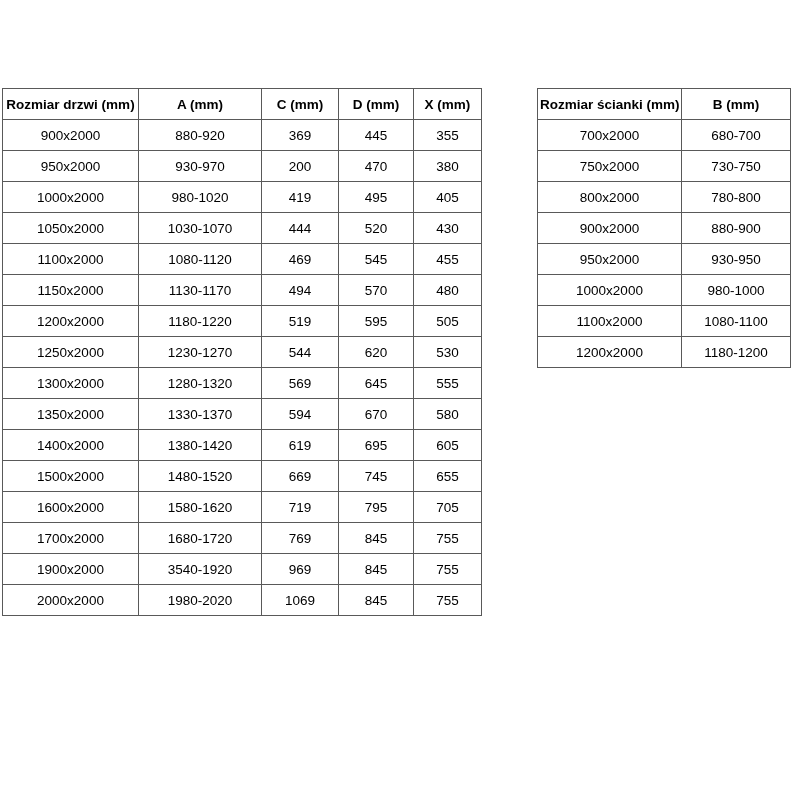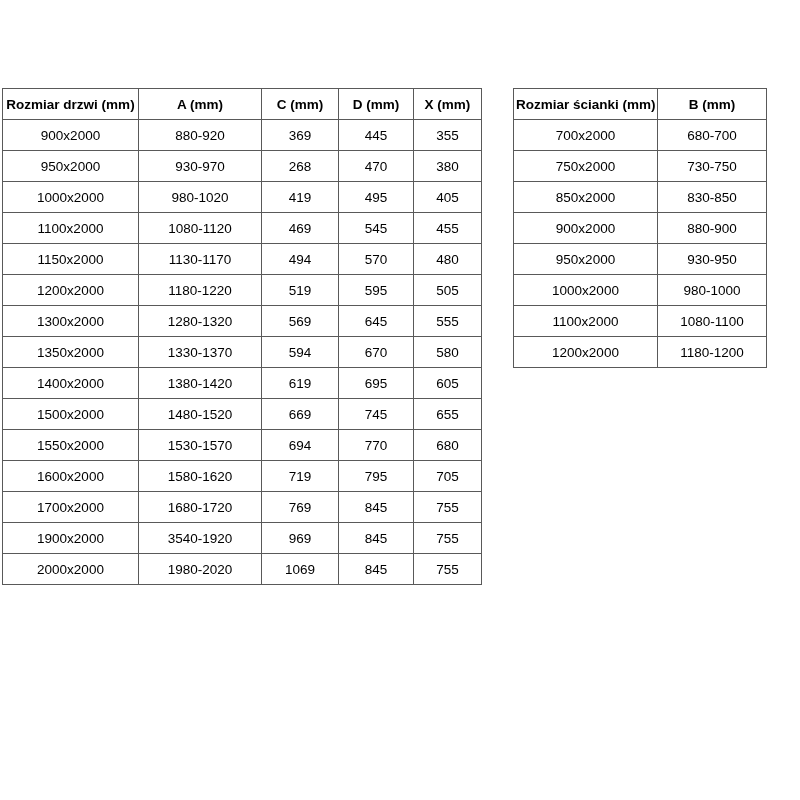--- a/index.html
+++ b/index.html
@@ -21,21 +21,21 @@
     border-collapse: collapse;
     table-layout: fixed;
     position: absolute;
   }
   .door-table {
     left: 2px;
     top: 88px;
     width: 479px;
   }
   .wall-table {
-    left: 513px;
+    left: 537px;
     top: 88px;
     width: 253px;
   }
   th, td {
     border: 1px solid var(--border-color, #595959);
     height: 30px;
     padding: 0 2px;
     text-align: center;
     vertical-align: middle;
     font-size: 13.5px;
@@ -73,32 +73,39 @@
         <tr>
           <td>900x2000</td>
           <td>880-920</td>
           <td>369</td>
           <td>445</td>
           <td>355</td>
         </tr>
         <tr>
           <td>950x2000</td>
           <td>930-970</td>
-          <td>268</td>
+          <td>200</td>
           <td>470</td>
           <td>380</td>
         </tr>
         <tr>
           <td>1000x2000</td>
           <td>980-1020</td>
           <td>419</td>
           <td>495</td>
           <td>405</td>
         </tr>
         <tr>
+          <td>1050x2000</td>
+          <td>1030-1070</td>
+          <td>444</td>
+          <td>520</td>
+          <td>430</td>
+        </tr>
+        <tr>
           <td>1100x2000</td>
           <td>1080-1120</td>
           <td>469</td>
           <td>545</td>
           <td>455</td>
         </tr>
         <tr>
           <td>1150x2000</td>
           <td>1130-1170</td>
           <td>494</td>
@@ -106,20 +113,27 @@
           <td>480</td>
         </tr>
         <tr>
           <td>1200x2000</td>
           <td>1180-1220</td>
           <td>519</td>
           <td>595</td>
           <td>505</td>
         </tr>
         <tr>
+          <td>1250x2000</td>
+          <td>1230-1270</td>
+          <td>544</td>
+          <td>620</td>
+          <td>530</td>
+        </tr>
+        <tr>
           <td>1300x2000</td>
           <td>1280-1320</td>
           <td>569</td>
           <td>645</td>
           <td>555</td>
         </tr>
         <tr>
           <td>1350x2000</td>
           <td>1330-1370</td>
           <td>594</td>
@@ -132,27 +146,20 @@
           <td>619</td>
           <td>695</td>
           <td>605</td>
         </tr>
         <tr>
           <td>1500x2000</td>
           <td>1480-1520</td>
           <td>669</td>
           <td>745</td>
           <td>655</td>
-        </tr>
-        <tr>
-          <td>1550x2000</td>
-          <td>1530-1570</td>
-          <td>694</td>
-          <td>770</td>
-          <td>680</td>
         </tr>
         <tr>
           <td>1600x2000</td>
           <td>1580-1620</td>
           <td>719</td>
           <td>795</td>
           <td>705</td>
         </tr>
         <tr>
           <td>1700x2000</td>
@@ -192,22 +199,22 @@
     <tbody>
         <tr>
           <td>700x2000</td>
           <td>680-700</td>
         </tr>
         <tr>
           <td>750x2000</td>
           <td>730-750</td>
         </tr>
         <tr>
-          <td>850x2000</td>
-          <td>830-850</td>
+          <td>800x2000</td>
+          <td>780-800</td>
         </tr>
         <tr>
           <td>900x2000</td>
           <td>880-900</td>
         </tr>
         <tr>
           <td>950x2000</td>
           <td>930-950</td>
         </tr>
         <tr>

